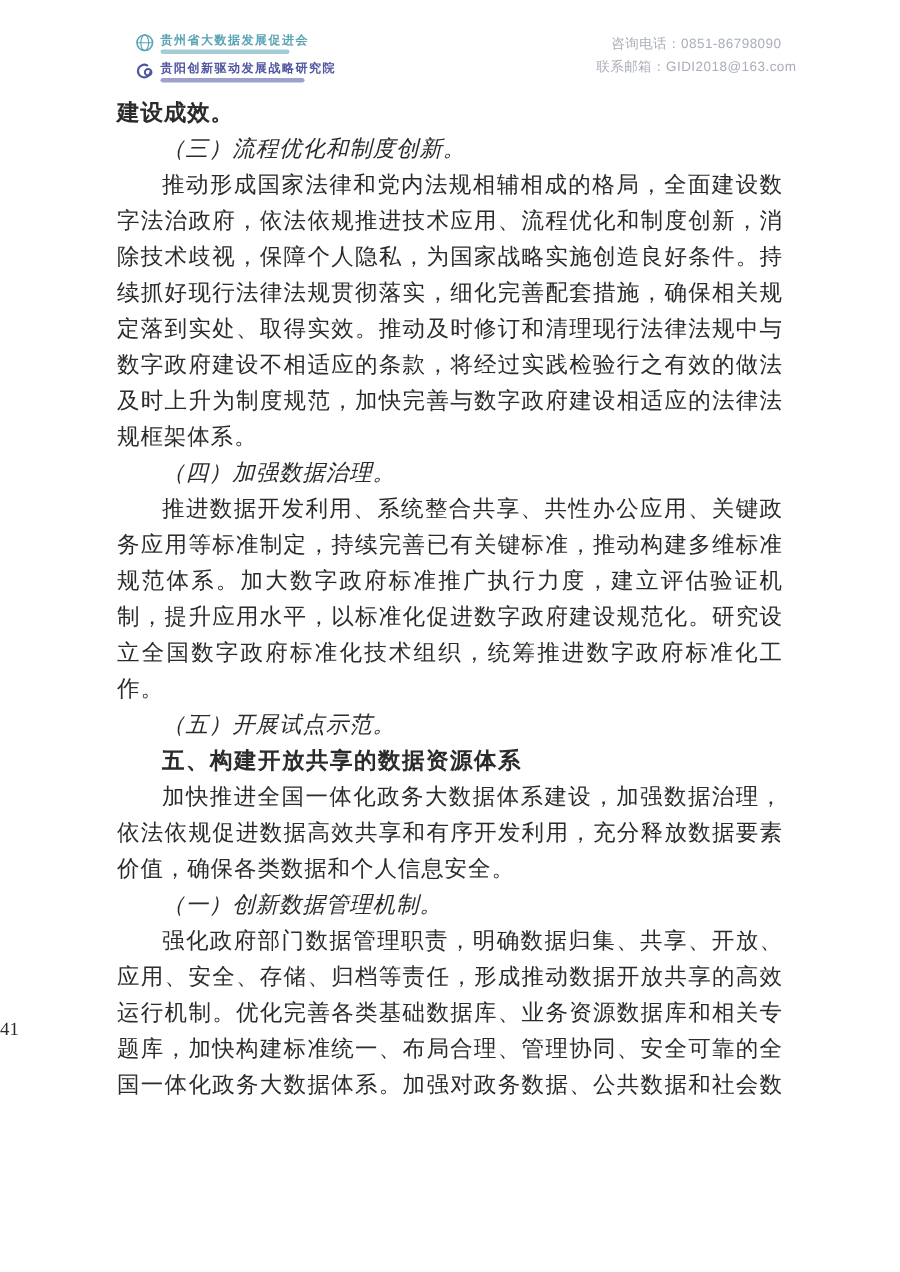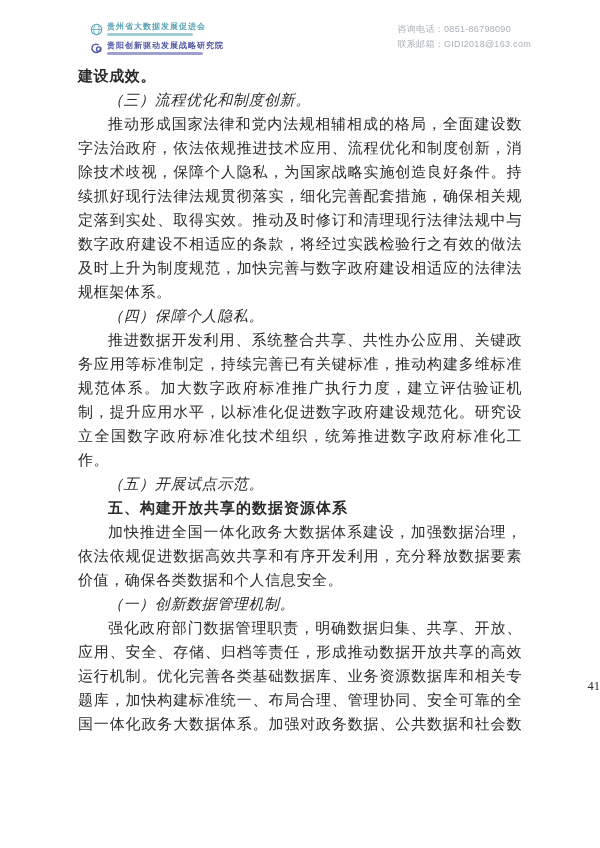--- a/index.html
+++ b/index.html
@@ -30,42 +30,42 @@
   }
   .org-name.teal { color:var(--teal); }
   .org-name.indigo { color:var(--indigo); }
   .org-sub { height:3px; margin-top:2px; border-radius:1.5px; opacity:.55; }
   .org-sub.teal { background:var(--teal); width:86px; }
   .org-sub.indigo { background:var(--indigo); width:96px; }
 
   .contact {
     font-family:"Liberation Sans","DejaVu Sans",sans-serif;
     font-size:9px; line-height:15px; color:var(--contact-gray);
-    letter-spacing:.3px; text-align:left; white-space:nowrap;
+    letter-spacing:.3px; text-align:center; white-space:nowrap;
   }
 
   
   .doc-body {
     position:absolute; top:64px; left:78px; width:444px;
     font-size:15px; line-height:24px;
     text-align:justify; text-justify:inter-ideograph;
     letter-spacing:.6px;
   }
   .doc-body p { margin:0; text-indent:2em; }
   .doc-body p.cont { text-indent:0;font-weight:bold; }
   .doc-body p.sub { font-style:italic; }           
   .doc-body p.h1 {
     font-family:"Liberation Sans","DejaVu Sans",sans-serif;
     font-weight:bold; font-style:normal; letter-spacing:1px;
   }
 
   
   .page-number {
     position:absolute; bottom:38px; left:0; right:0;
-    text-align:right; font-size:12.5px; color:#2b2b2b;
+    text-align:left; font-size:12.5px; color:#2b2b2b;
   }
 </style>
 </head>
 <body>
 
 <div class="page">
 
   <div class="header">
     <div class="logo-block">
       <div class="logo-row">
@@ -98,21 +98,21 @@
     <div class="contact">
       <div><span>咨询电话：</span><span>0851-86798090</span></div>
       <div><span>联系邮箱：</span><span>GIDI2018@163.com</span></div>
     </div>
   </div>
 
   <main class="doc-body">
       <p class="cont">建设成效。</p>
       <p class="sub">（三）流程优化和制度创新。</p>
       <p class="body">推动形成国家法律和党内法规相辅相成的格局，全面建设数字法治政府，依法依规推进技术应用、流程优化和制度创新，消除技术歧视，保障个人隐私，为国家战略实施创造良好条件。持续抓好现行法律法规贯彻落实，细化完善配套措施，确保相关规定落到实处、取得实效。推动及时修订和清理现行法律法规中与数字政府建设不相适应的条款，将经过实践检验行之有效的做法及时上升为制度规范，加快完善与数字政府建设相适应的法律法规框架体系。</p>
-      <p class="sub">（四）保障个人隐私。</p>
+      <p class="sub">（四）加强数据治理。</p>
       <p class="body">推进数据开发利用、系统整合共享、共性办公应用、关键政务应用等标准制定，持续完善已有关键标准，推动构建多维标准规范体系。加大数字政府标准推广执行力度，建立评估验证机制，提升应用水平，以标准化促进数字政府建设规范化。研究设立全国数字政府标准化技术组织，统筹推进数字政府标准化工作。</p>
       <p class="sub">（五）开展试点示范。</p>
       <p class="h1">五、构建开放共享的数据资源体系</p>
       <p class="body">加快推进全国一体化政务大数据体系建设，加强数据治理，依法依规促进数据高效共享和有序开发利用，充分释放数据要素价值，确保各类数据和个人信息安全。</p>
       <p class="sub">（一）创新数据管理机制。</p>
       <p class="body">强化政府部门数据管理职责，明确数据归集、共享、开放、应用、安全、存储、归档等责任，形成推动数据开放共享的高效运行机制。优化完善各类基础数据库、业务资源数据库和相关专题库，加快构建标准统一、布局合理、管理协同、安全可靠的全国一体化政务大数据体系。加强对政务数据、公共数据和社会数据的统筹管理，全面提升数据共享服务、资源汇聚、安全保障等一体化水平。加强</p>
     </main>
 
   <footer class="page-number">41</footer>
 

